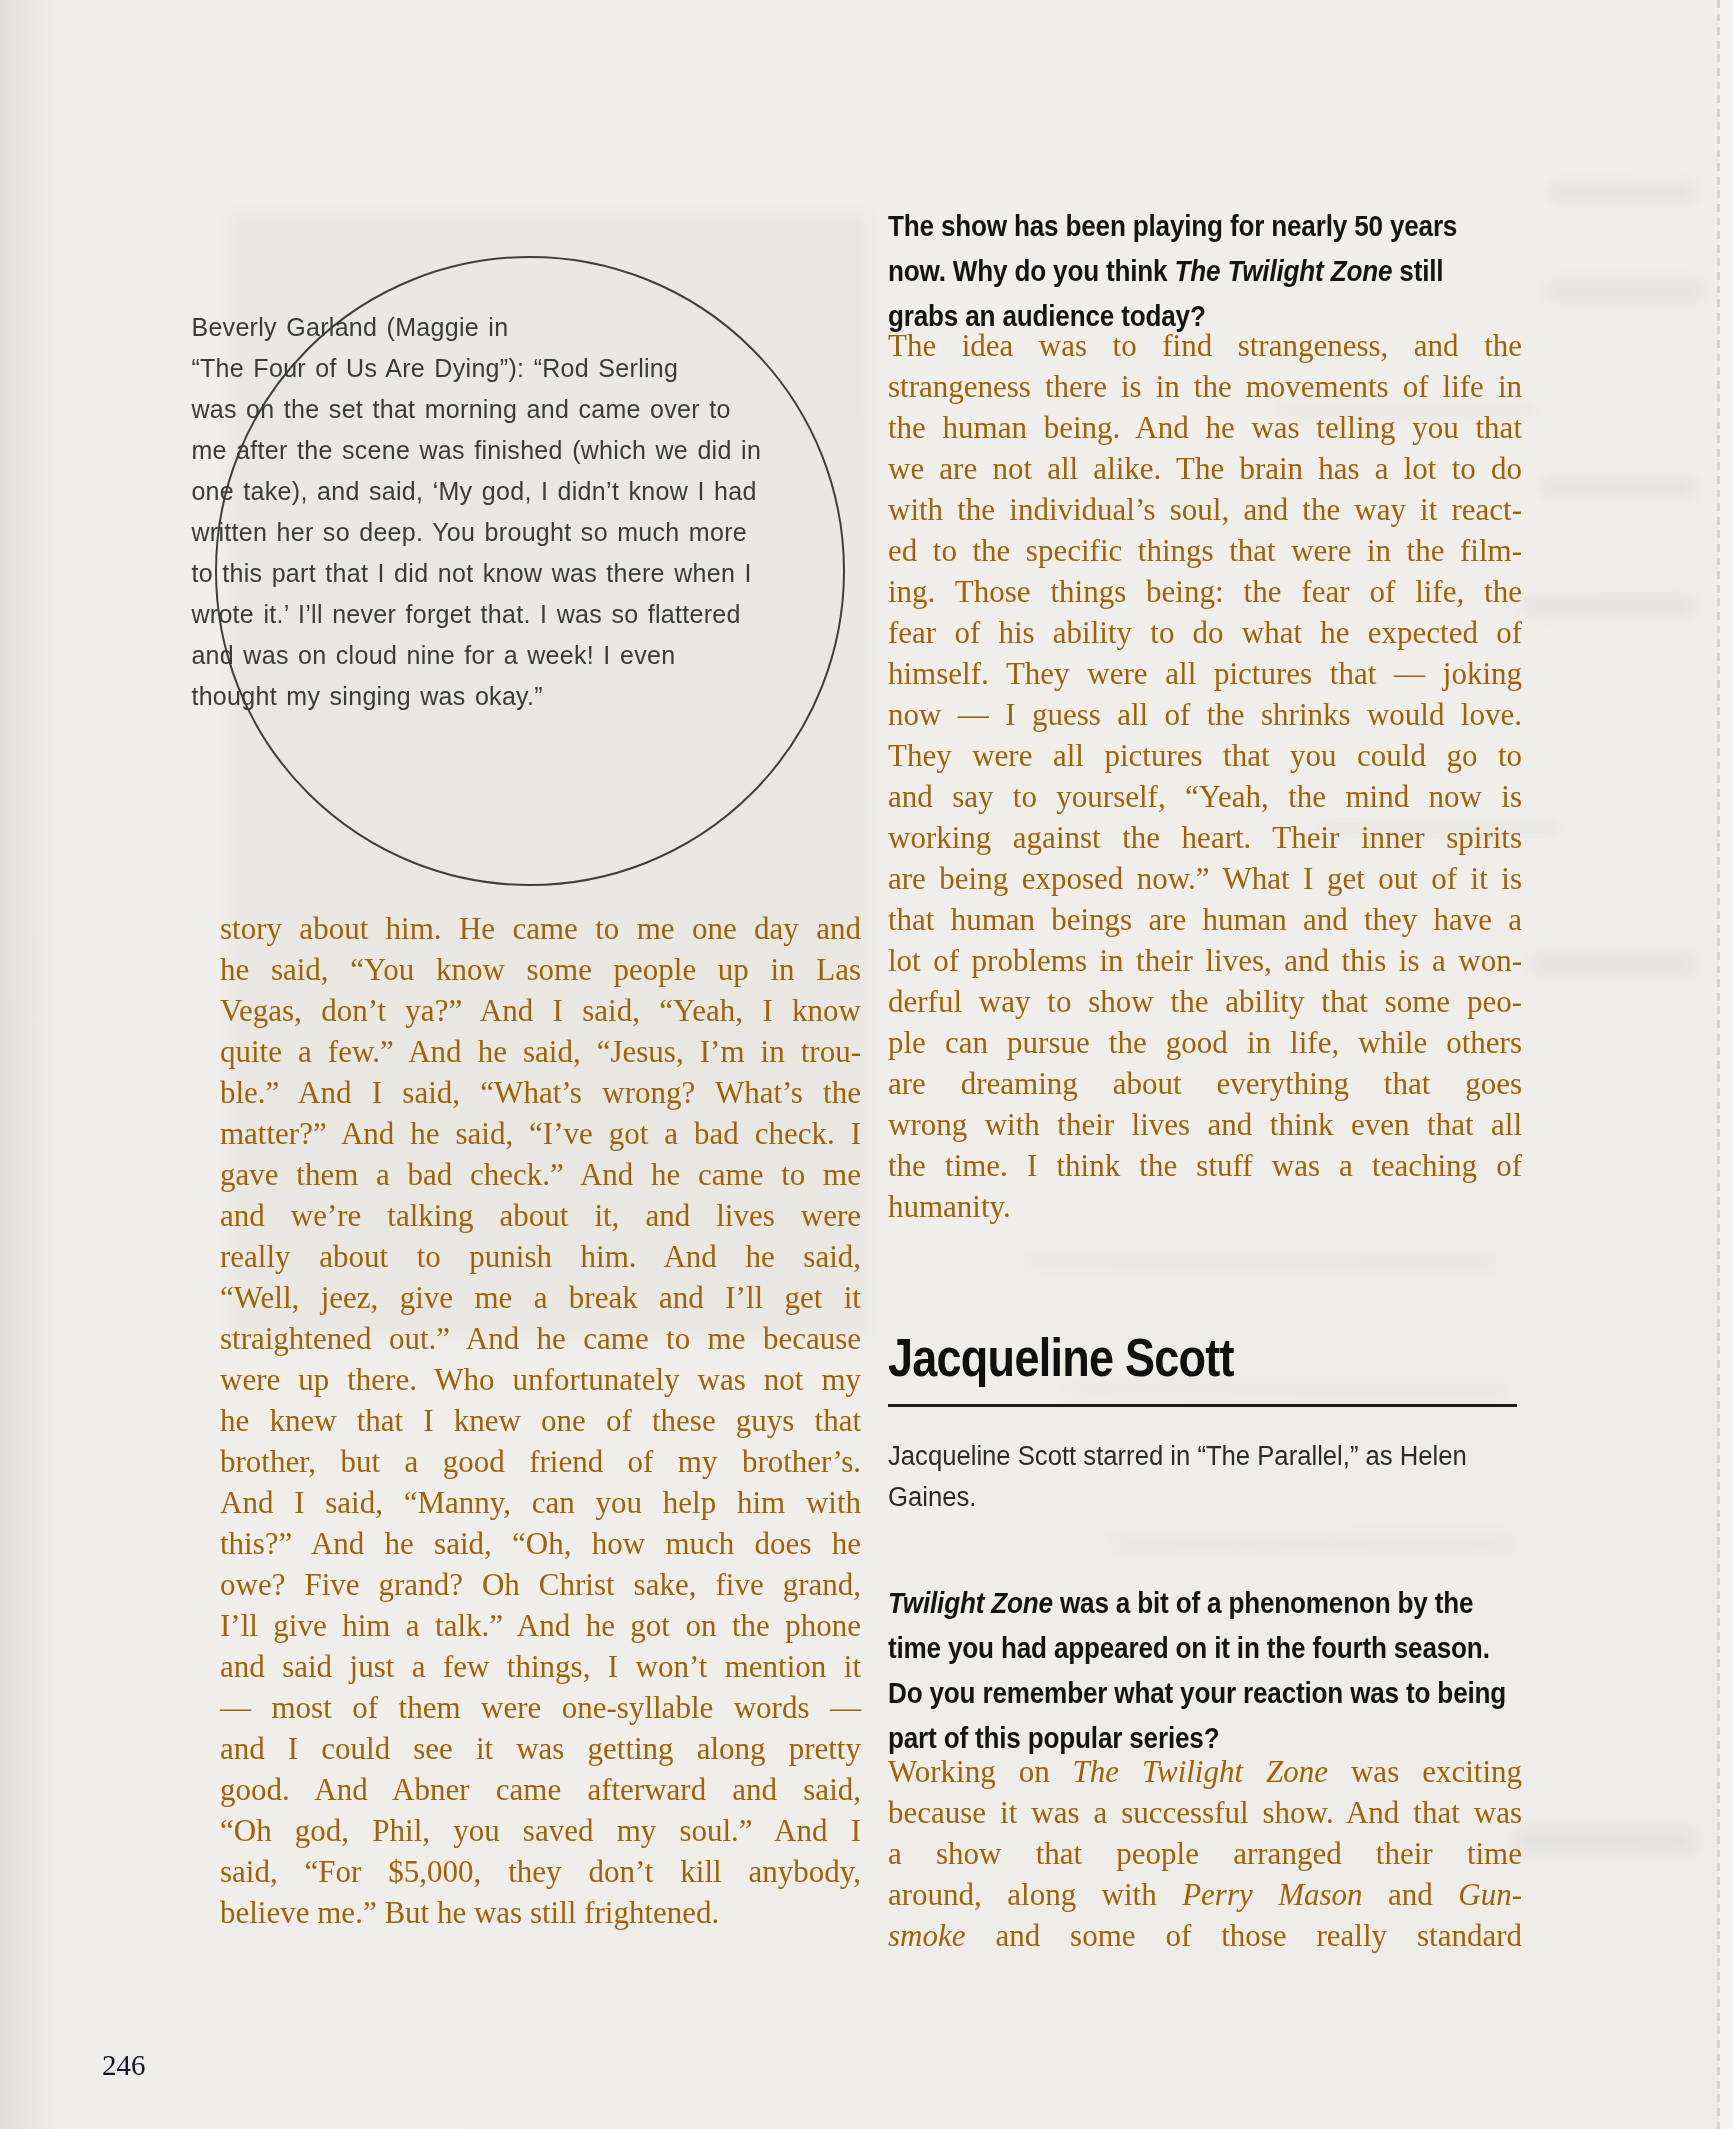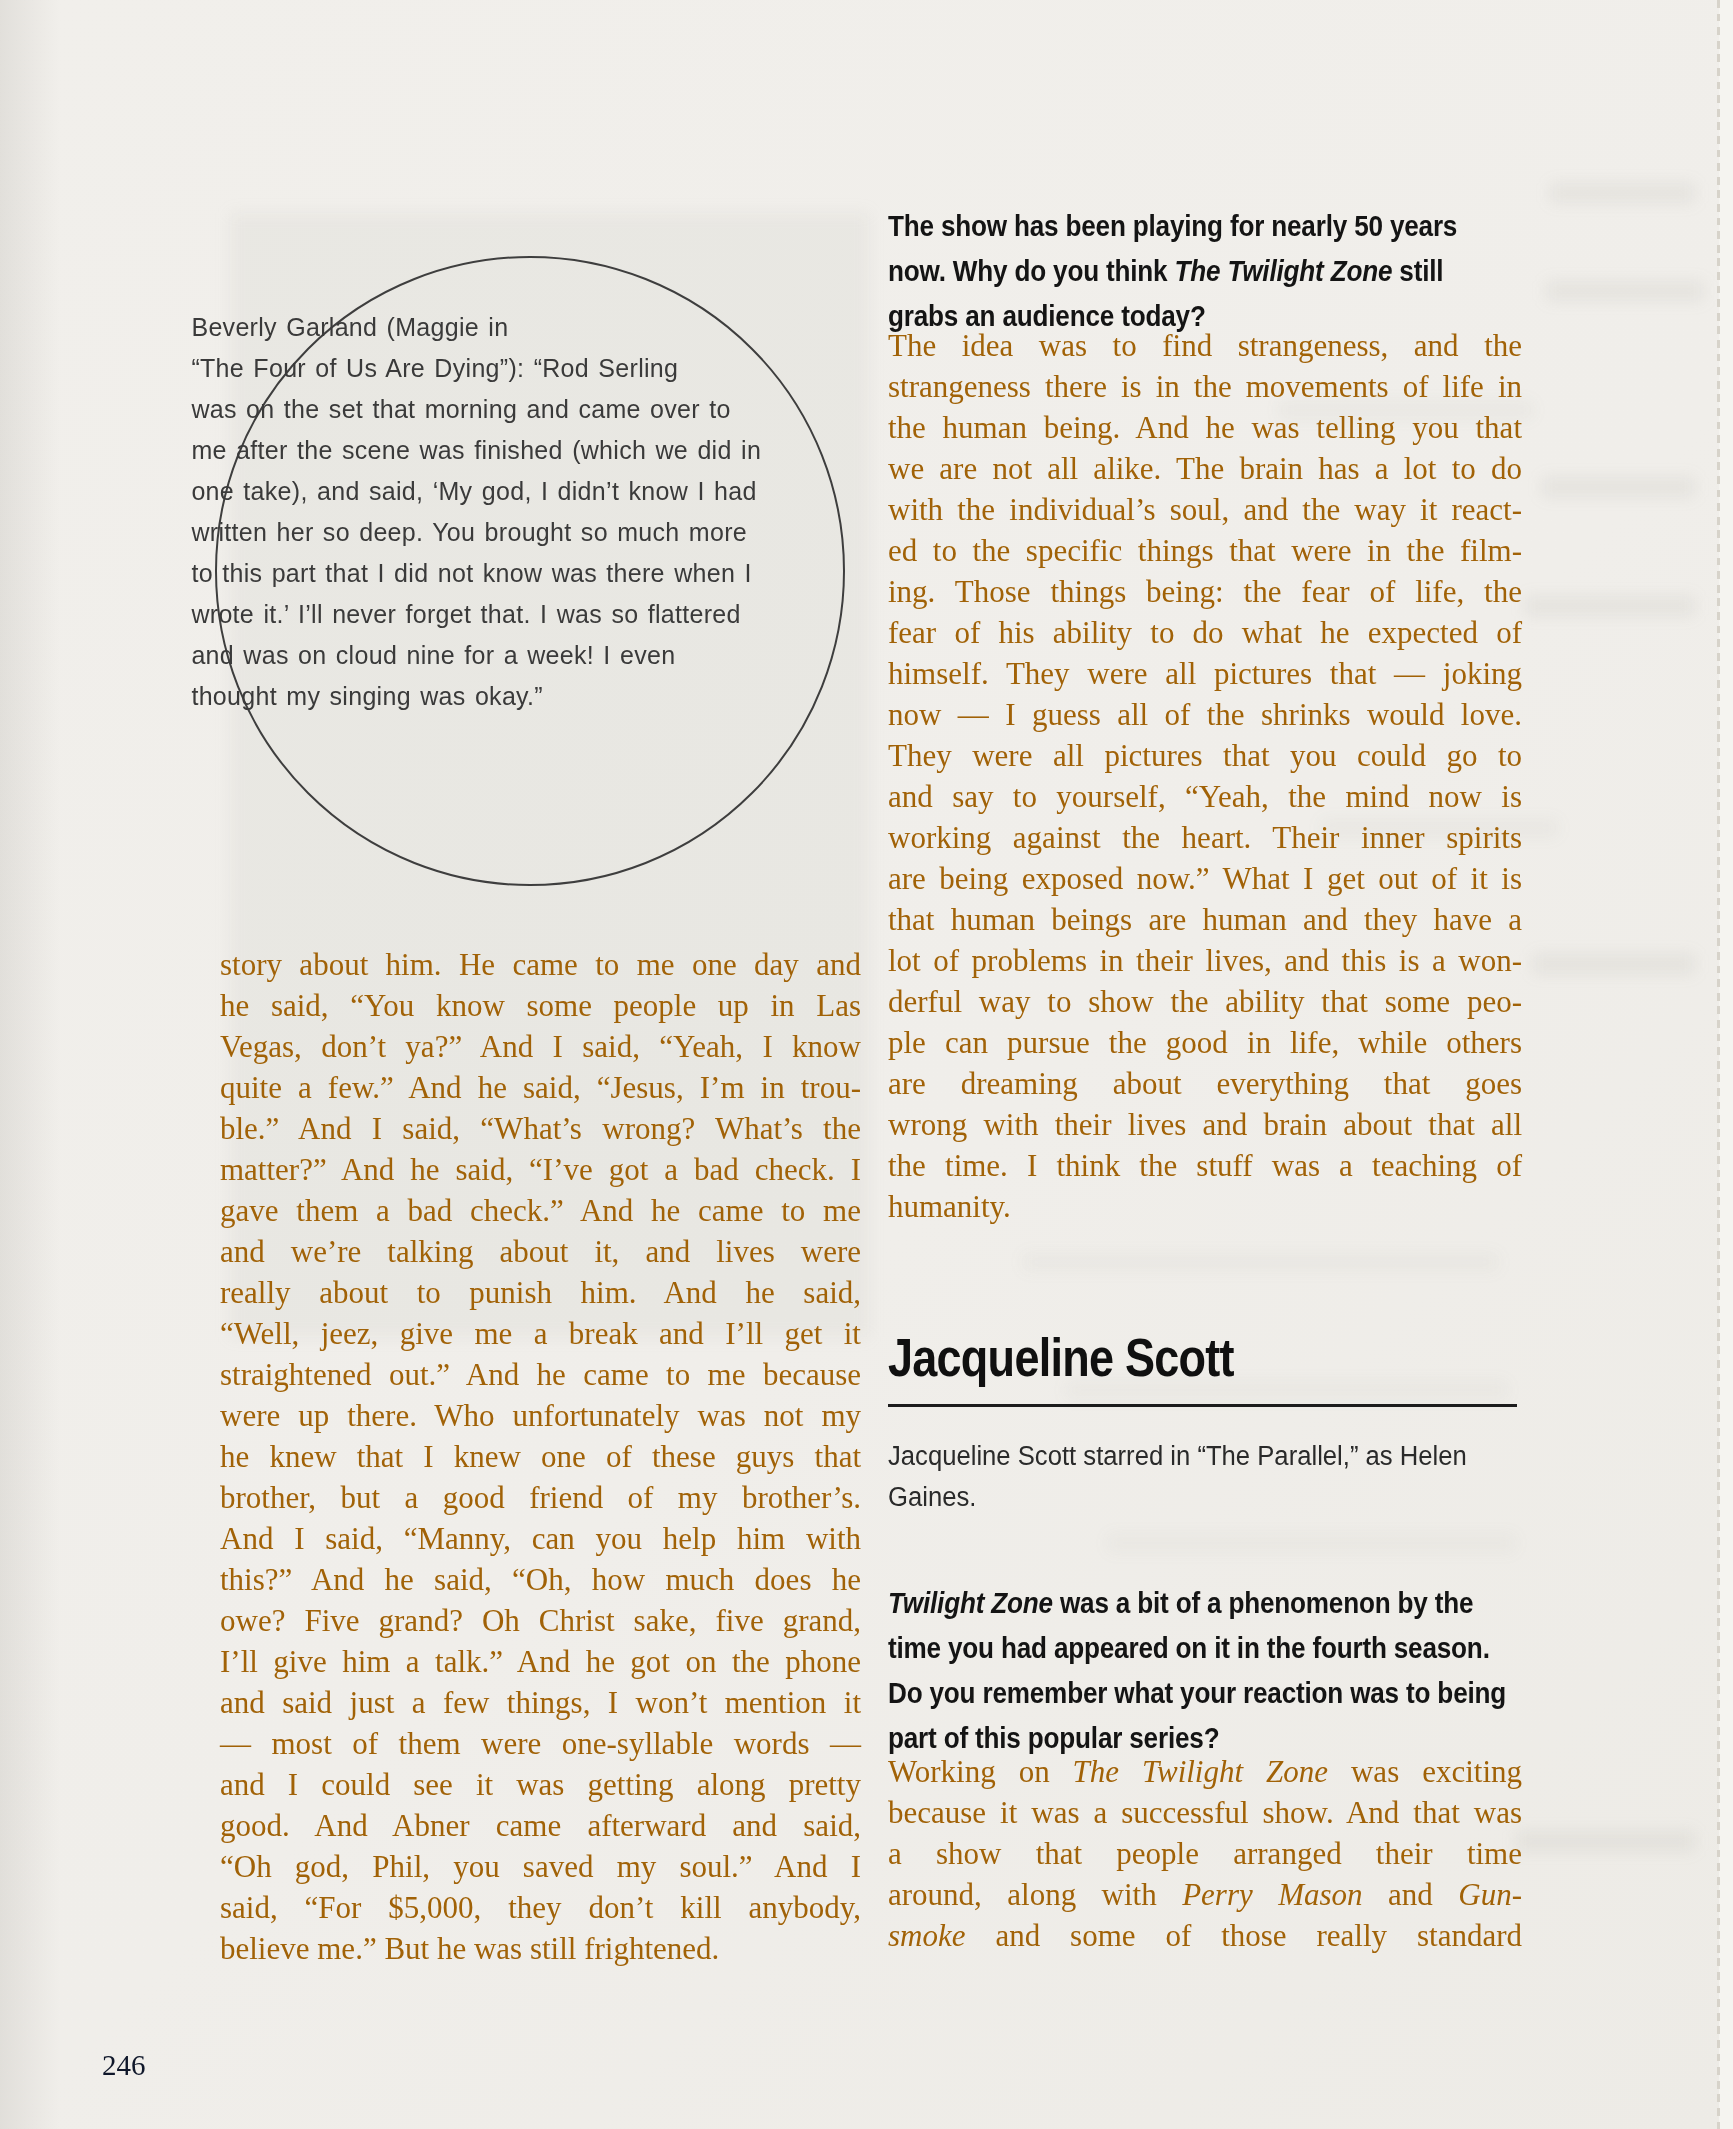--- a/index.html
+++ b/index.html
@@ -26,21 +26,21 @@
     font-size:25px;color:#3a3a3a;letter-spacing:0.3px;word-spacing:2.1px;}
 
   
   .serif-block{position:absolute;font-family:Liberation Serif, serif;
     font-size:31px;color:#a16207;}
   .serif-block .ln{height:41px;line-height:41px;text-align:justify;text-align-last:justify;
     white-space:normal;overflow:visible;}
   .serif-block .ln.rag{text-align-last:left;}
   .it{font-style:italic;}
 
-  #left-col{left:220px;top:944px;width:641px;}
+  #left-col{left:220px;top:908px;width:641px;}
   #answer1{left:888px;top:325px;width:634px;}
   #answer2{left:888px;top:1751px;width:634px;}
 
   
   .qblock{position:absolute;left:888px;width:707px;transform:scaleX(.9);transform-origin:0 0;
     font-weight:bold;font-size:29px;color:#141414;letter-spacing:-0.2px;}
   .qblock .ln{height:45px;line-height:45px;text-align:left;text-align-last:left;white-space:nowrap;}
   #question1{top:204px;}
   #question2{top:1581px;}
 
@@ -138,21 +138,21 @@
     <div class="ln">now — I guess all of the shrinks would love.</div>
     <div class="ln">They were all pictures that you could go to</div>
     <div class="ln">and say to yourself, “Yeah, the mind now is</div>
     <div class="ln">working against the heart. Their inner spirits</div>
     <div class="ln">are being exposed now.” What I get out of it is</div>
     <div class="ln">that human beings are human and they have a</div>
     <div class="ln">lot of problems in their lives, and this is a won-</div>
     <div class="ln">derful way to show the ability that some peo-</div>
     <div class="ln">ple can pursue the good in life, while others</div>
     <div class="ln">are dreaming about everything that goes</div>
-    <div class="ln">wrong with their lives and brain about that all</div>
+    <div class="ln">wrong with their lives and think even that all</div>
     <div class="ln">the time. I think the stuff was a teaching of</div>
     <div class="ln rag">humanity.</div>
   </div>
 
 <div class="section-heading">Jacqueline Scott</div>
 <div class="section-rule"></div>
 <div class="intro-block">
     <div class="ln">Jacqueline Scott starred in “The Parallel,” as Helen</div>
     <div class="ln">Gaines.</div>
   </div>

